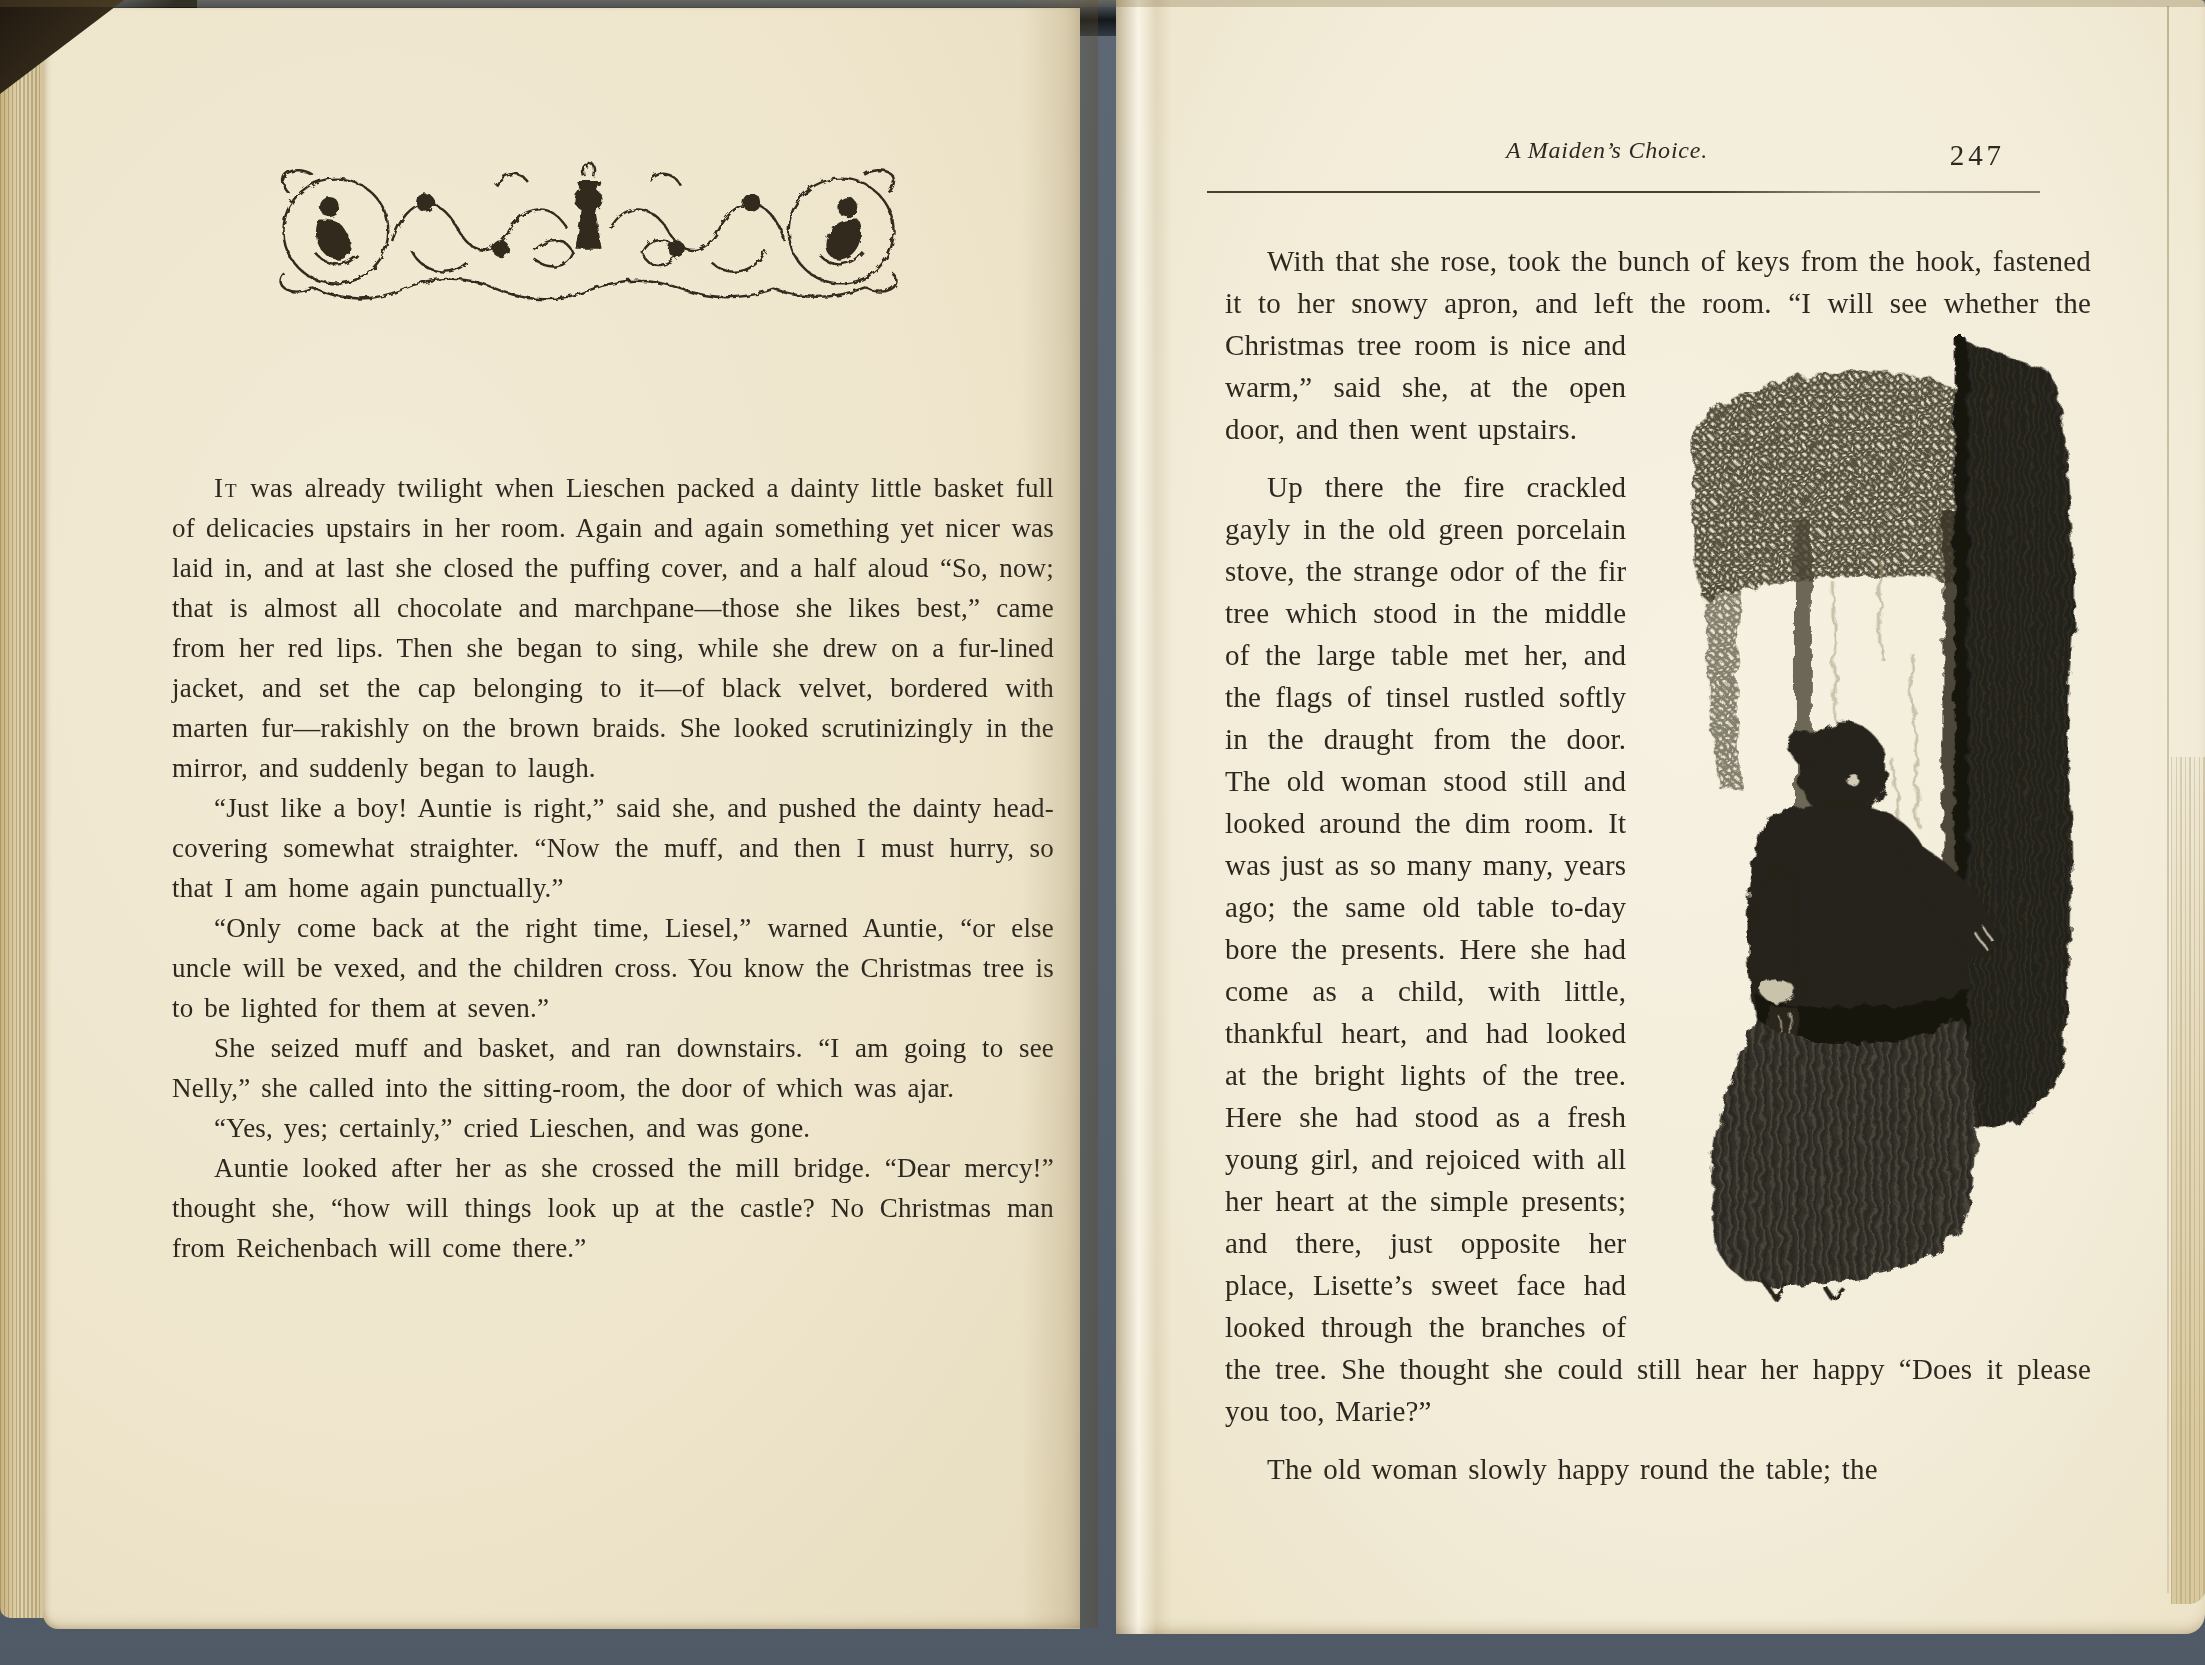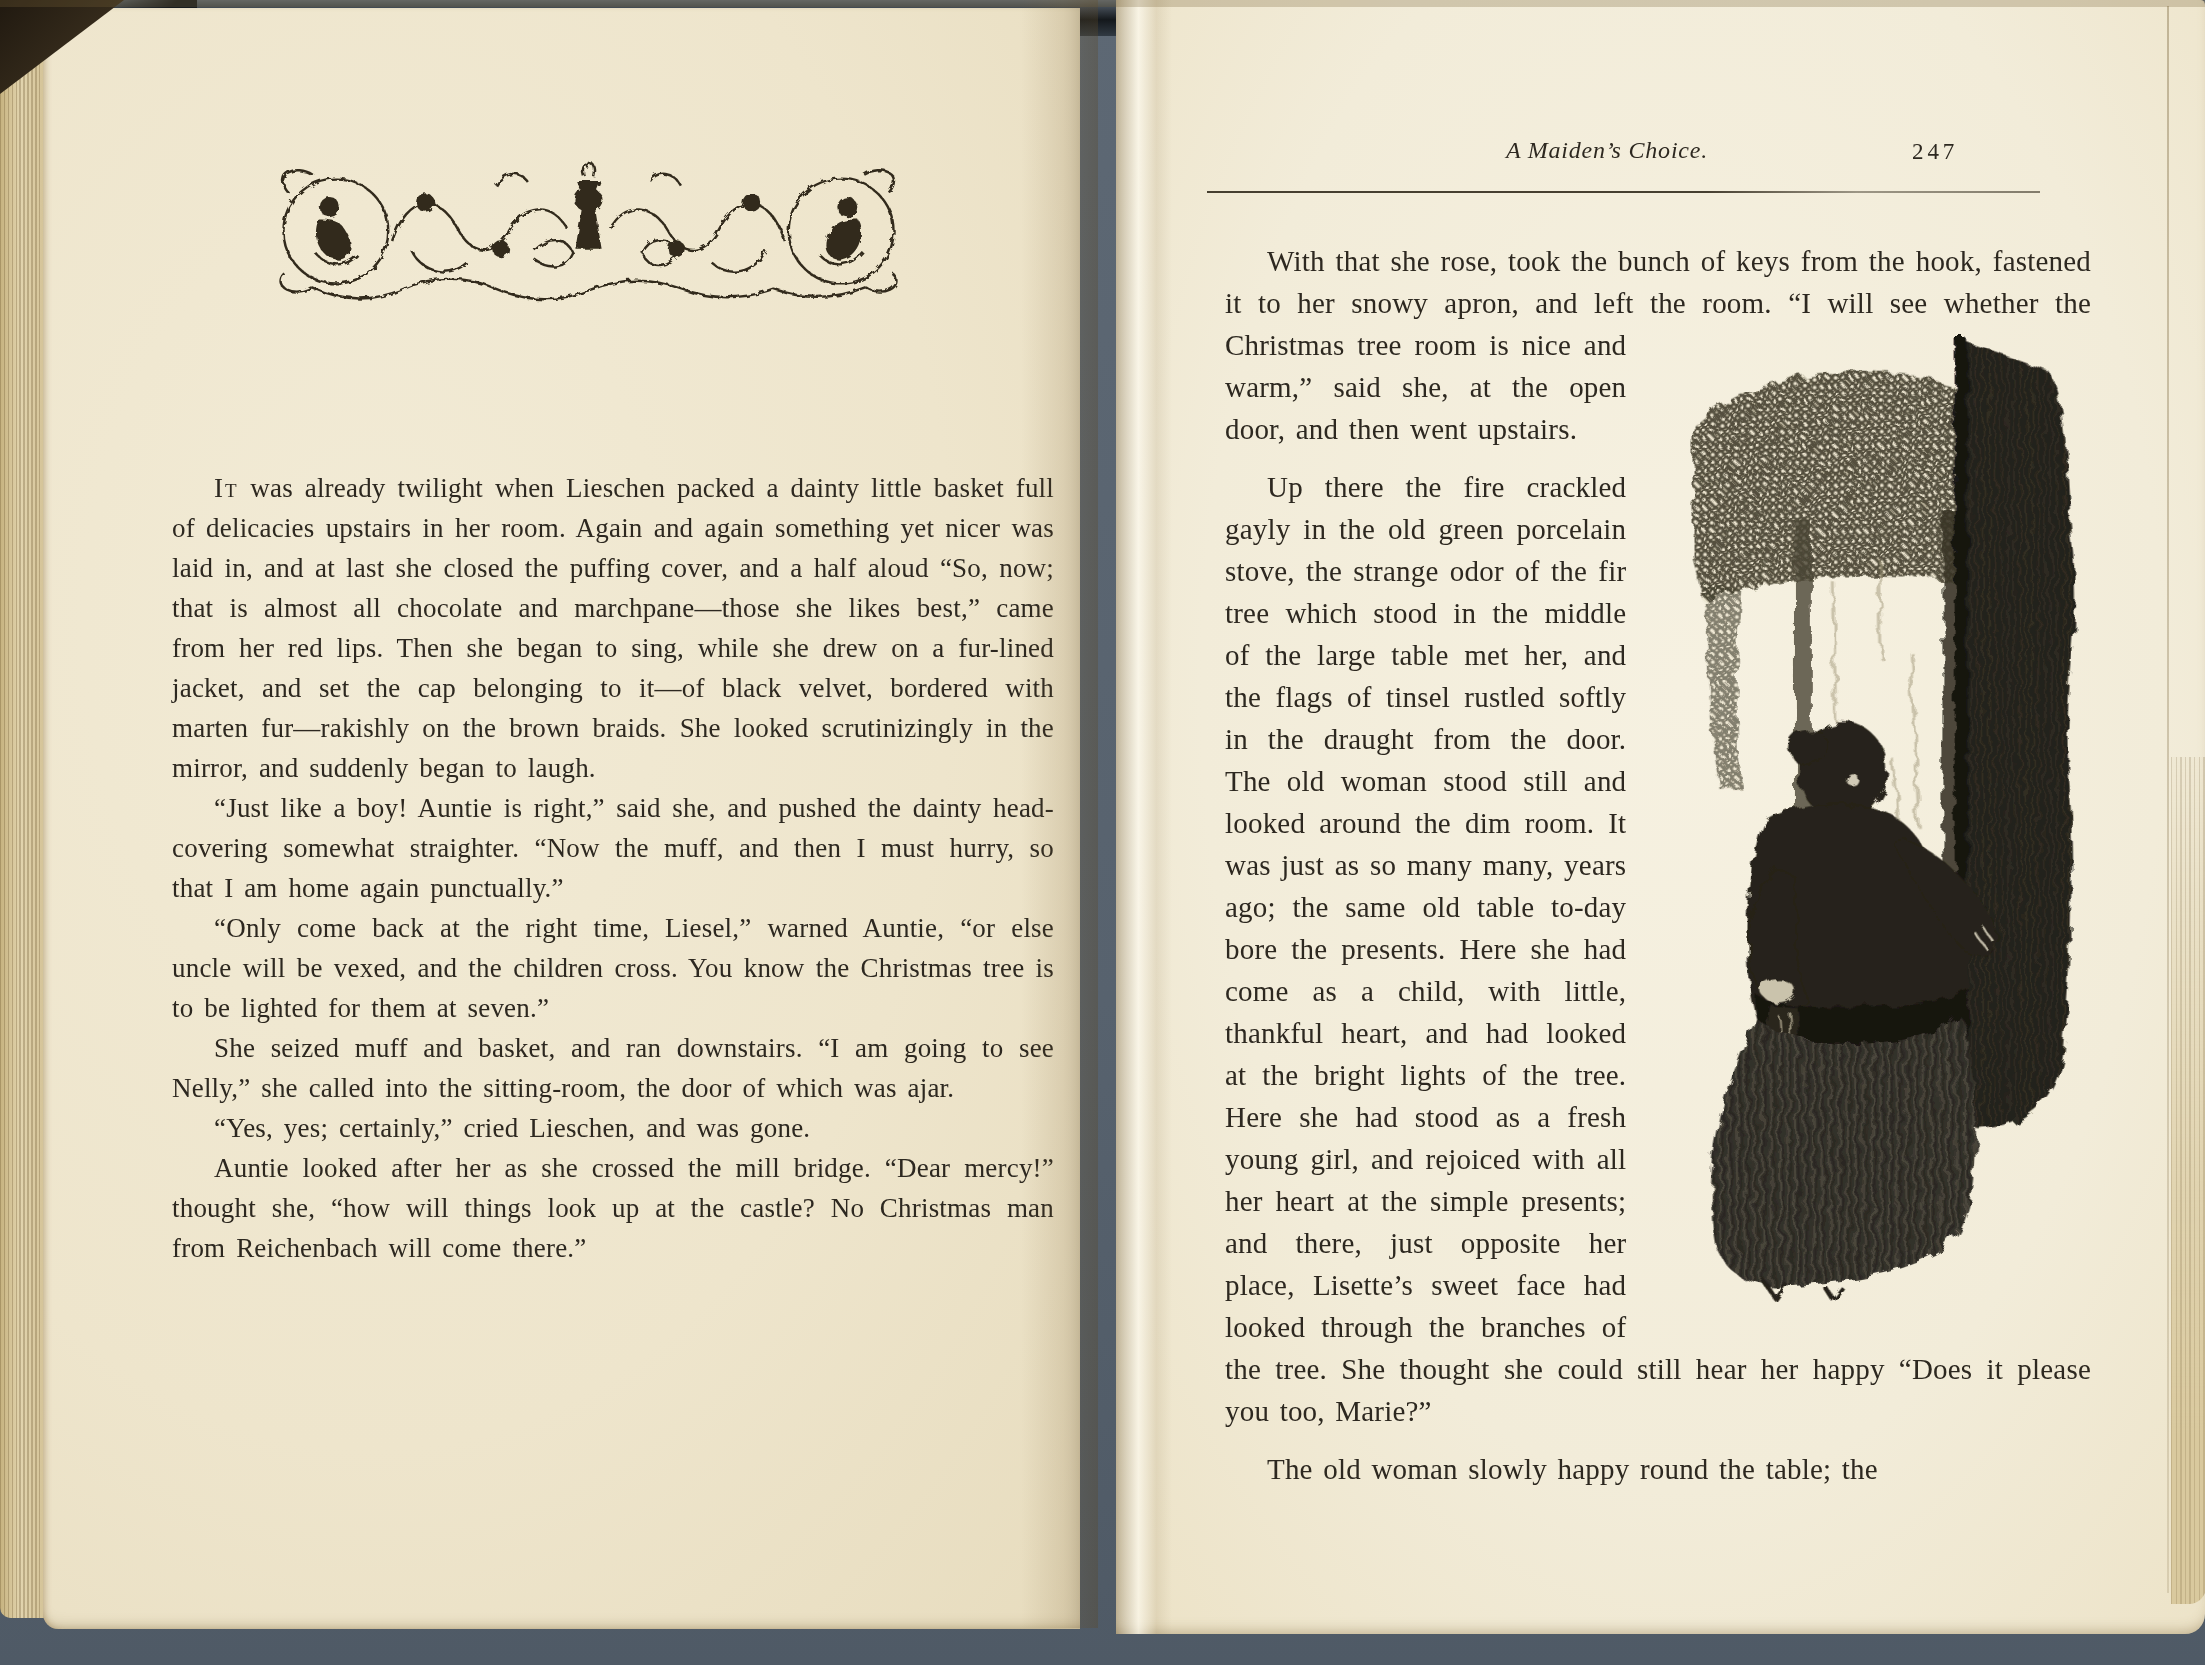--- a/index.html
+++ b/index.html
@@ -47,22 +47,22 @@
   .ink{color:#2d2820;}
   .lp-text{position:absolute;left:90px;top:460px;width:882px;
     font-size:27px;line-height:40px;text-align:justify;word-spacing:3.9px;letter-spacing:0.2px;margin-left:39px;}
   .lp-para{margin:0;text-indent:42px;}
   .lead-smallcaps{font-variant:small-caps;letter-spacing:1.9px;}
   .chapter-heading{position:absolute;left:90px;top:380px;width:882px;text-align:center;
     font-size:31px;letter-spacing:2.3px;}
   .ornament{position:absolute;left:222px;top:149px;}
   .rp-header-title{position:absolute;left:93px;top:137px;width:796px;text-align:center;
     font-style:italic;font-size:24px;letter-spacing:0.8px;}
-  .rp-page-number{position:absolute;left:796px;top:139px;width:93px;text-align:left;
-    font-size:23px;letter-spacing:3.9px;}
+  .rp-page-number{position:absolute;left:796px;top:139px;width:93px;text-align:right;
+    font-size:29px;letter-spacing:3.9px;}
   .header-rule{position:absolute;left:91px;top:191px;width:833px;height:2.3px;
     background:linear-gradient(90deg,#463f30 0%,#463f30 60%,rgba(70,63,48,.5) 78%,rgba(70,63,48,.65) 100%);}
   .rp-body{position:absolute;left:93px;top:224px;width:898px;
     font-size:29px;line-height:42px;text-align:justify;word-spacing:3.1px;letter-spacing:0.2px;}
   .rp-para{margin:16px;text-indent:42px;}
   .illus{float:right;width:434px;height:975px;margin:3.1px 7.7px 15.4px 23px;}
 </style>
 </head>
 <body>
 

